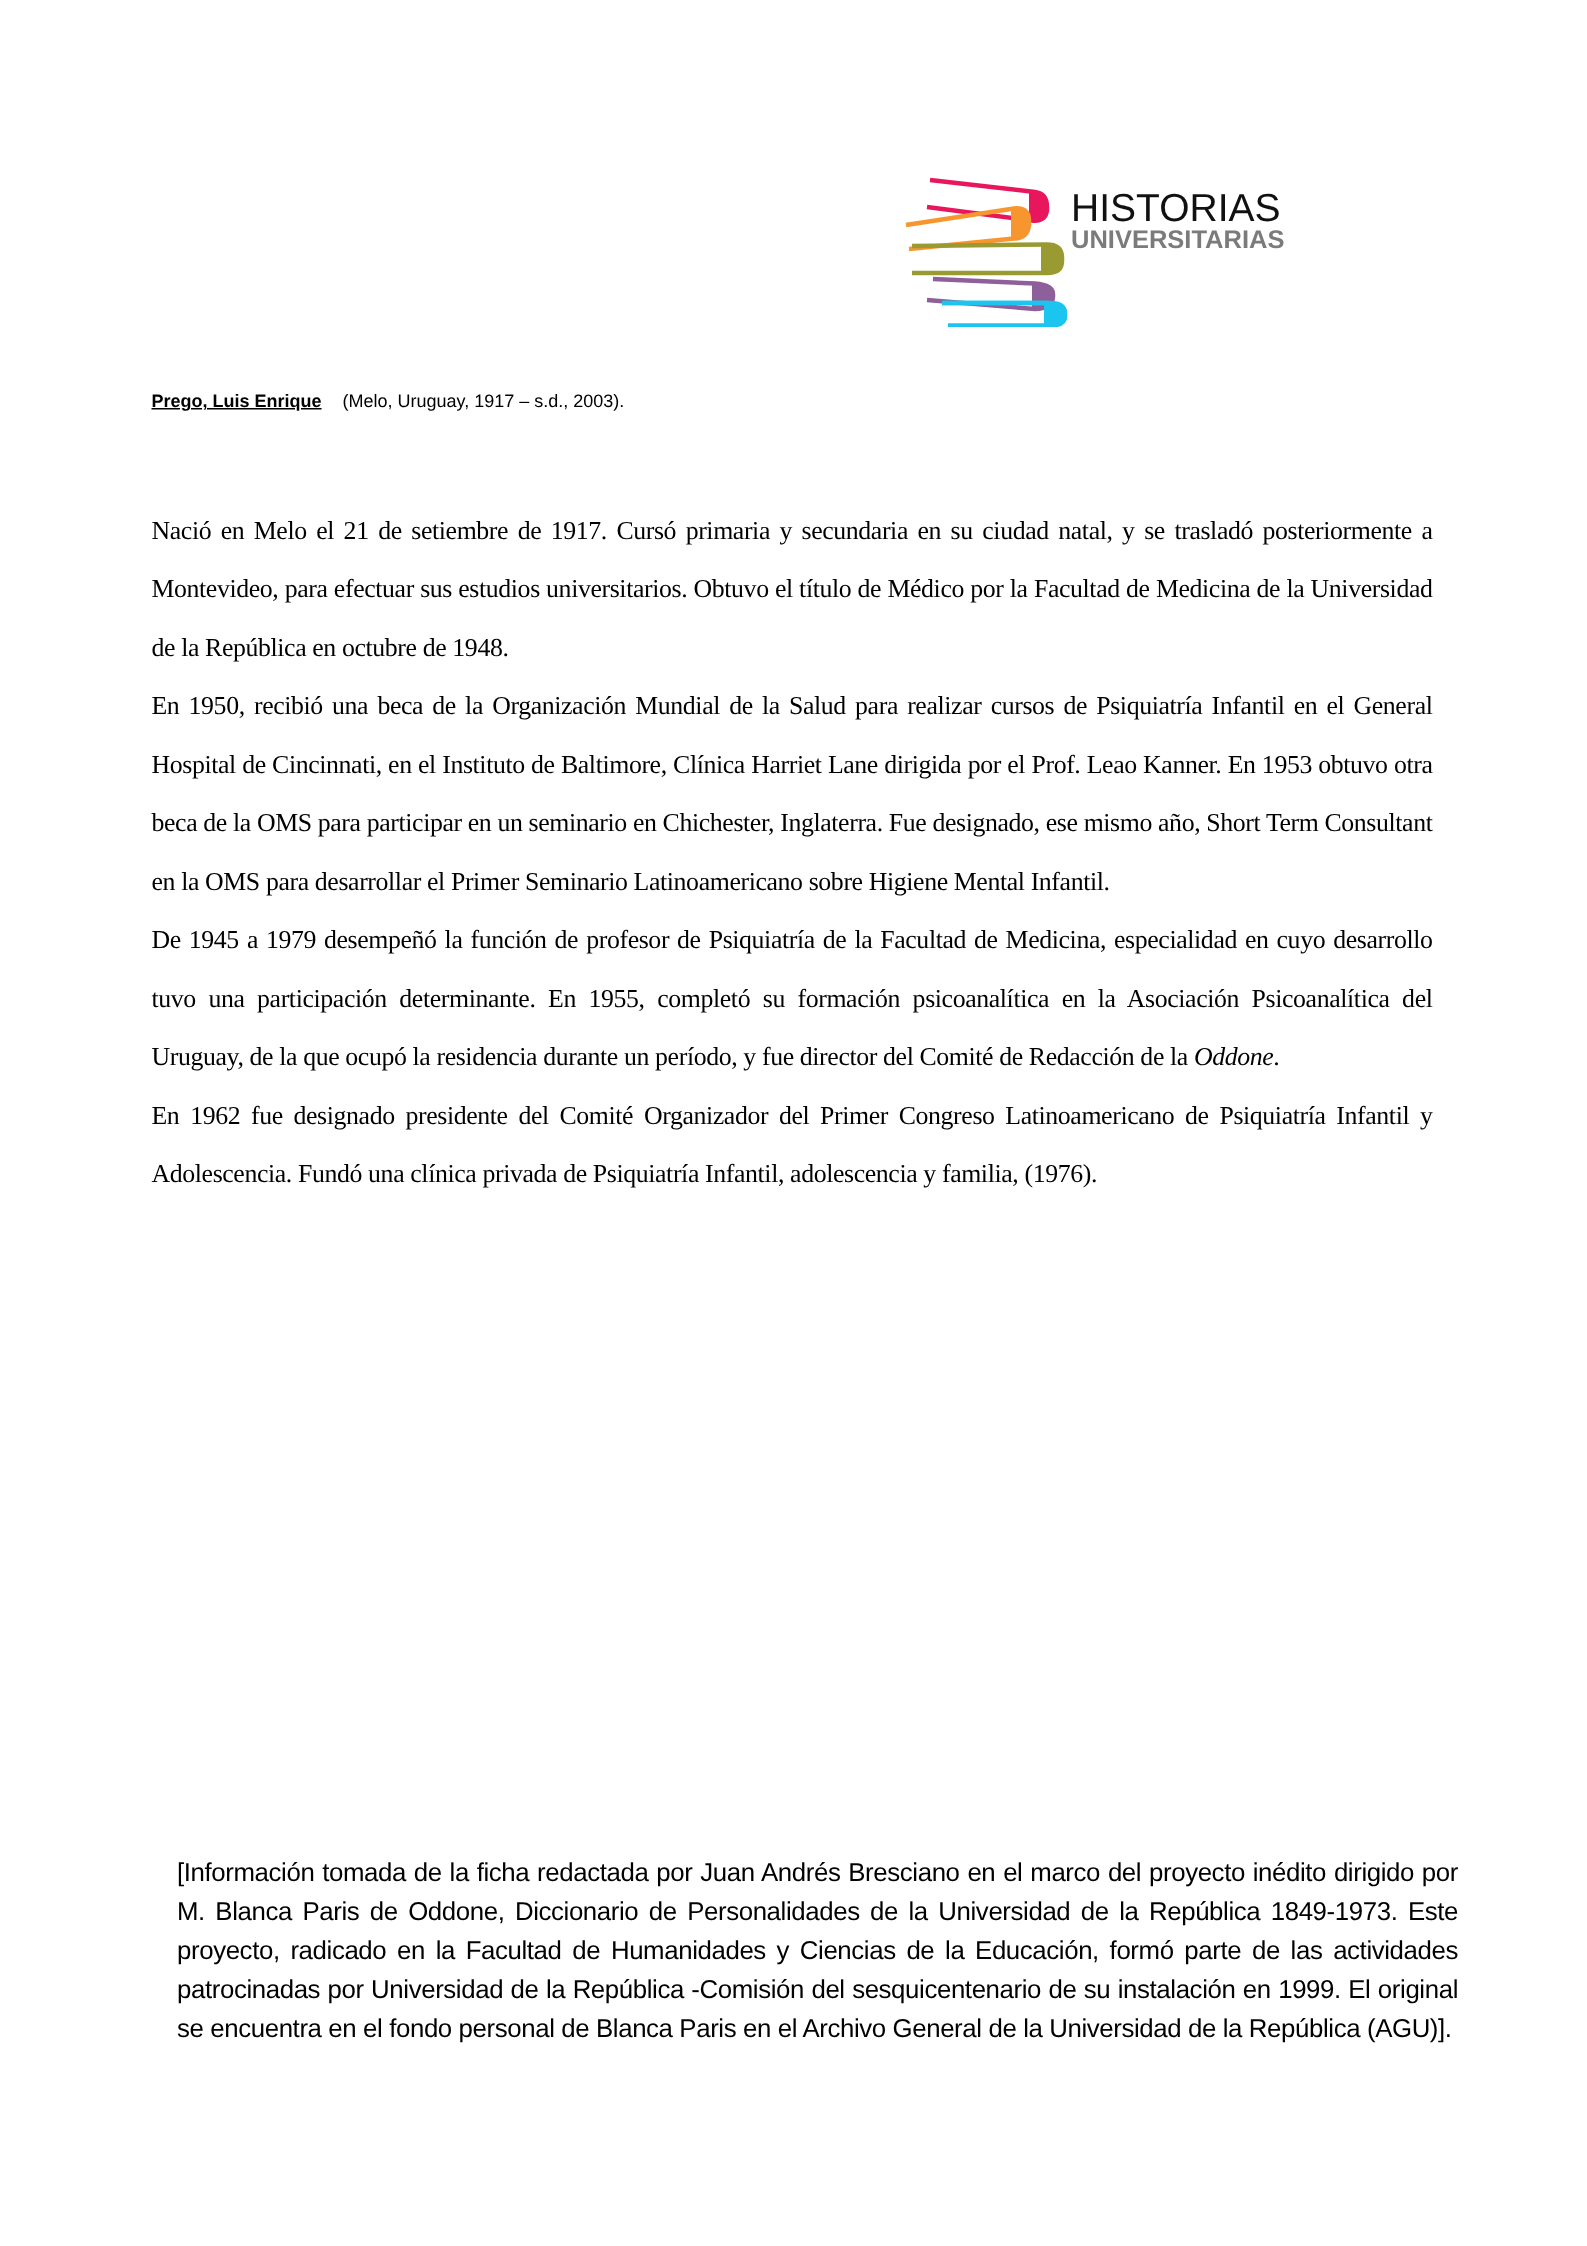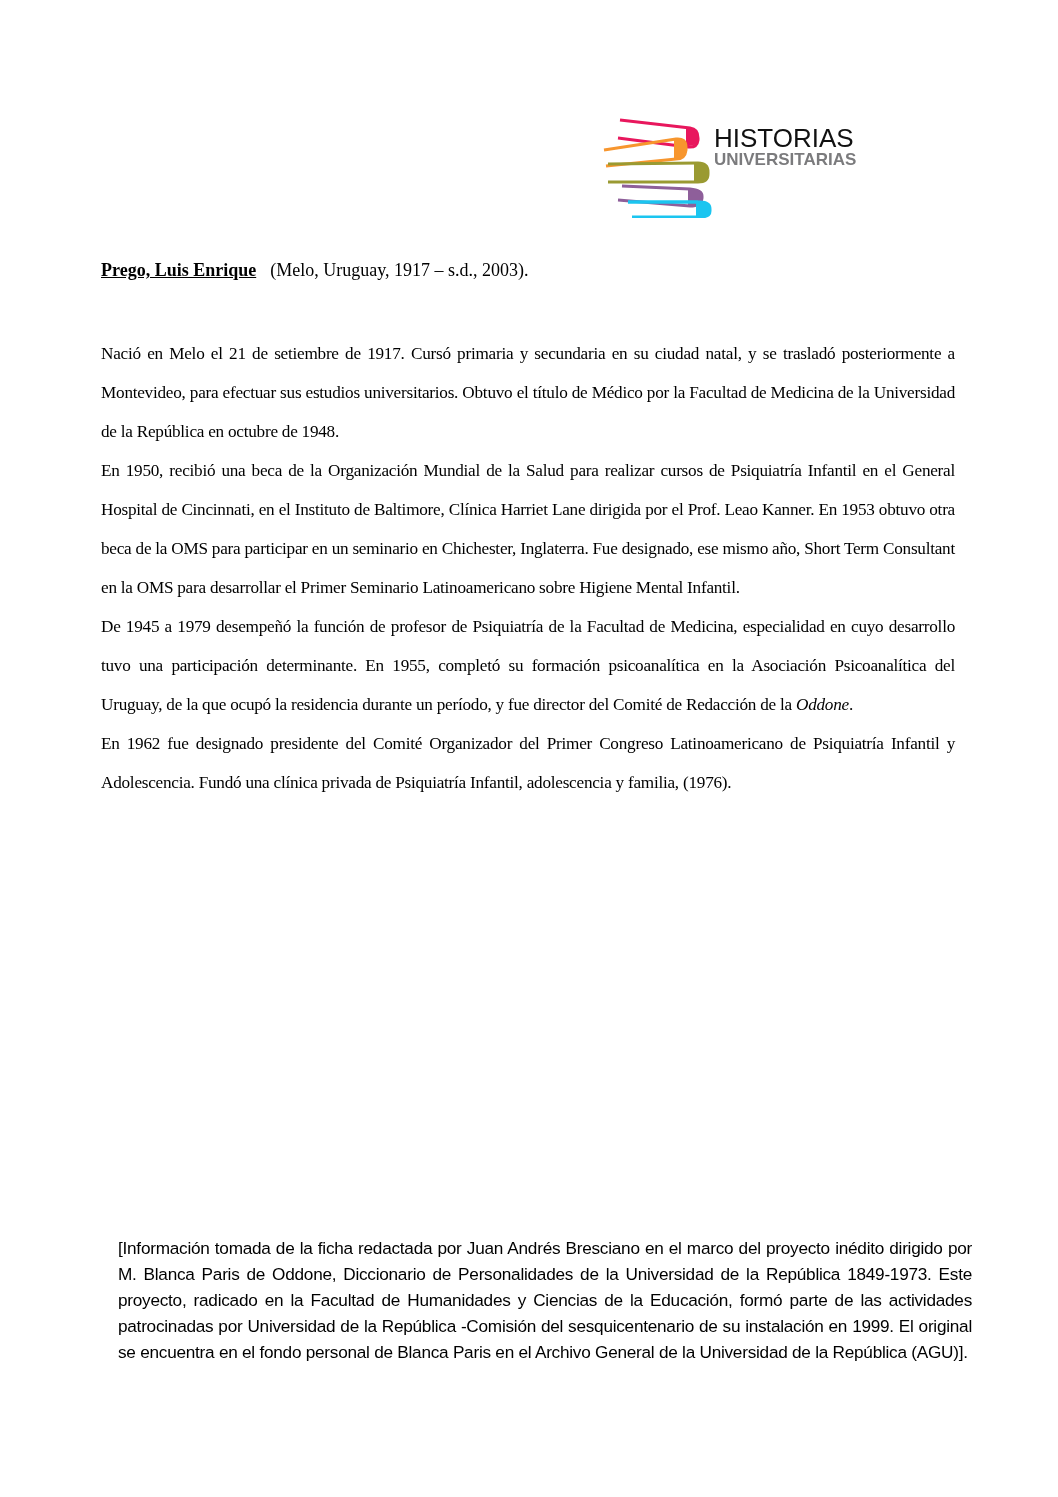--- a/index.html
+++ b/index.html
@@ -50,22 +50,22 @@
       font-weight: bold;
       color: #7b7b7d;
       letter-spacing: 0px;
       margin-top: -1px;
     }
 
     .doc-title {
       position: absolute;
       left: 101px;
       top: 260px;
-      font-family: Liberation Serif, serif;
-      font-size: 18px;
+      font-family: Liberation Sans, sans-serif;
+      font-size: 12px;
       white-space: nowrap;
     }
     .doc-title .name {
       font-weight: bold;
       text-decoration: underline;
     }
     .doc-title .gap { display: inline-block; width: 14px; }
 
     .body-text {
       position: absolute;

